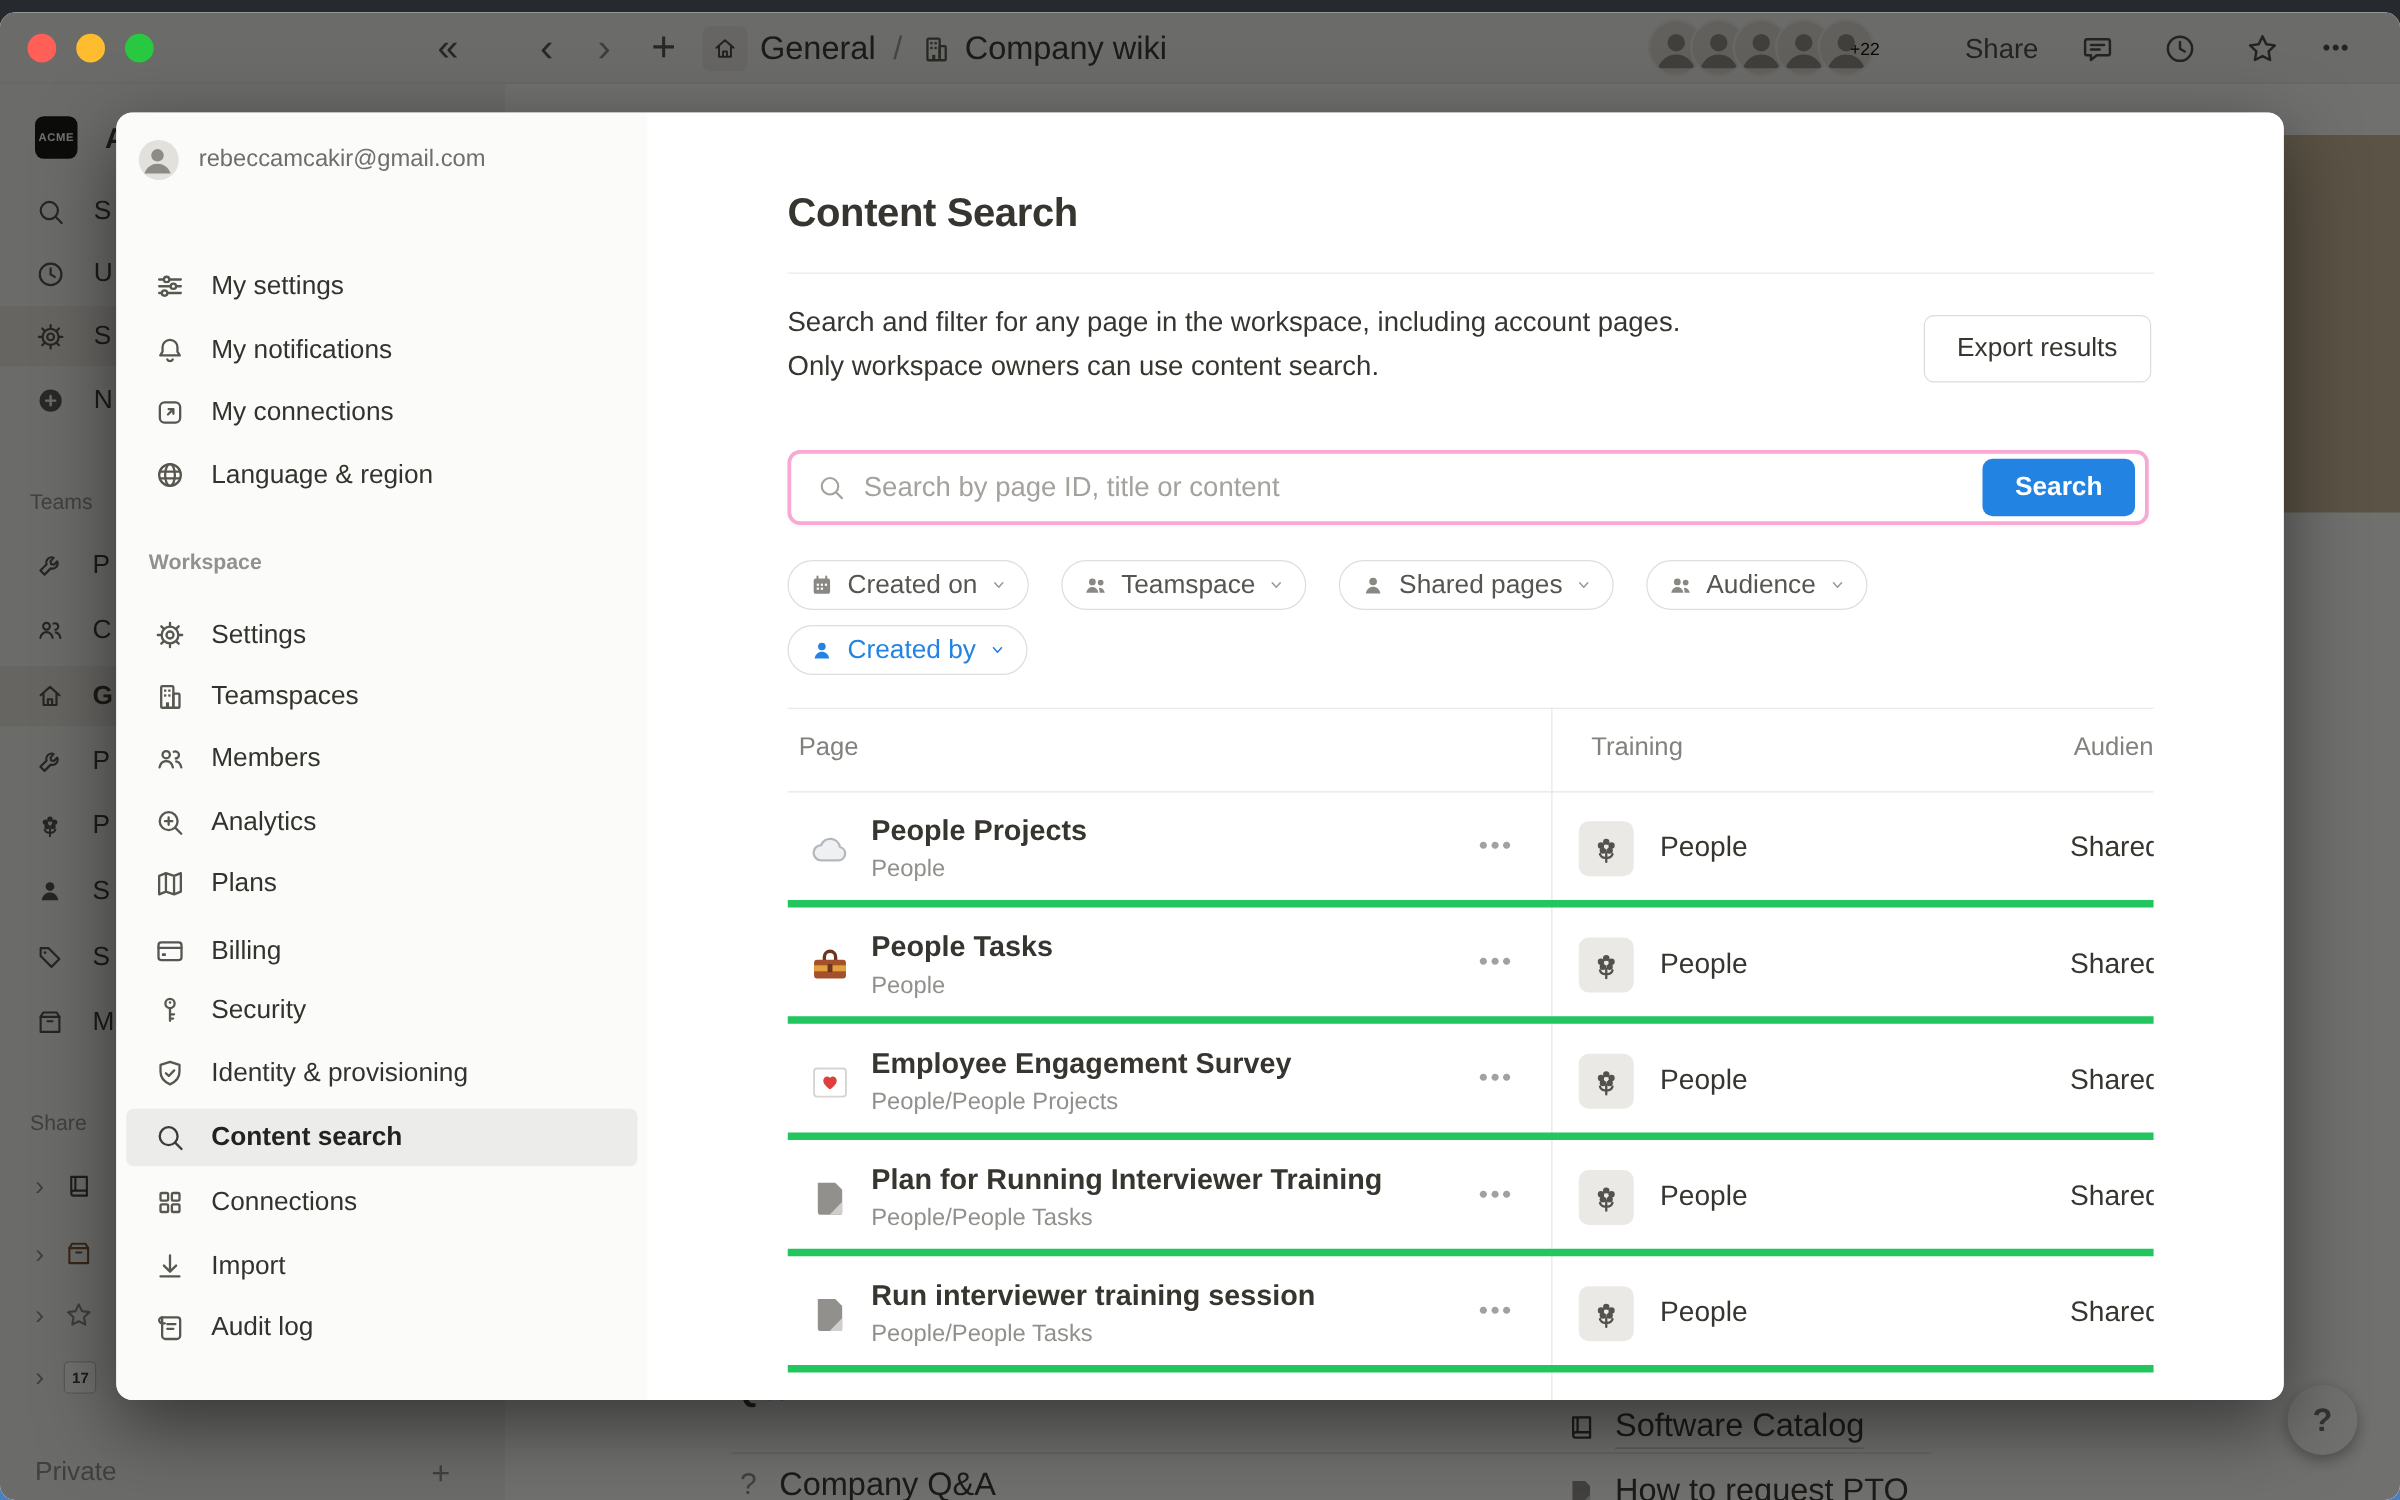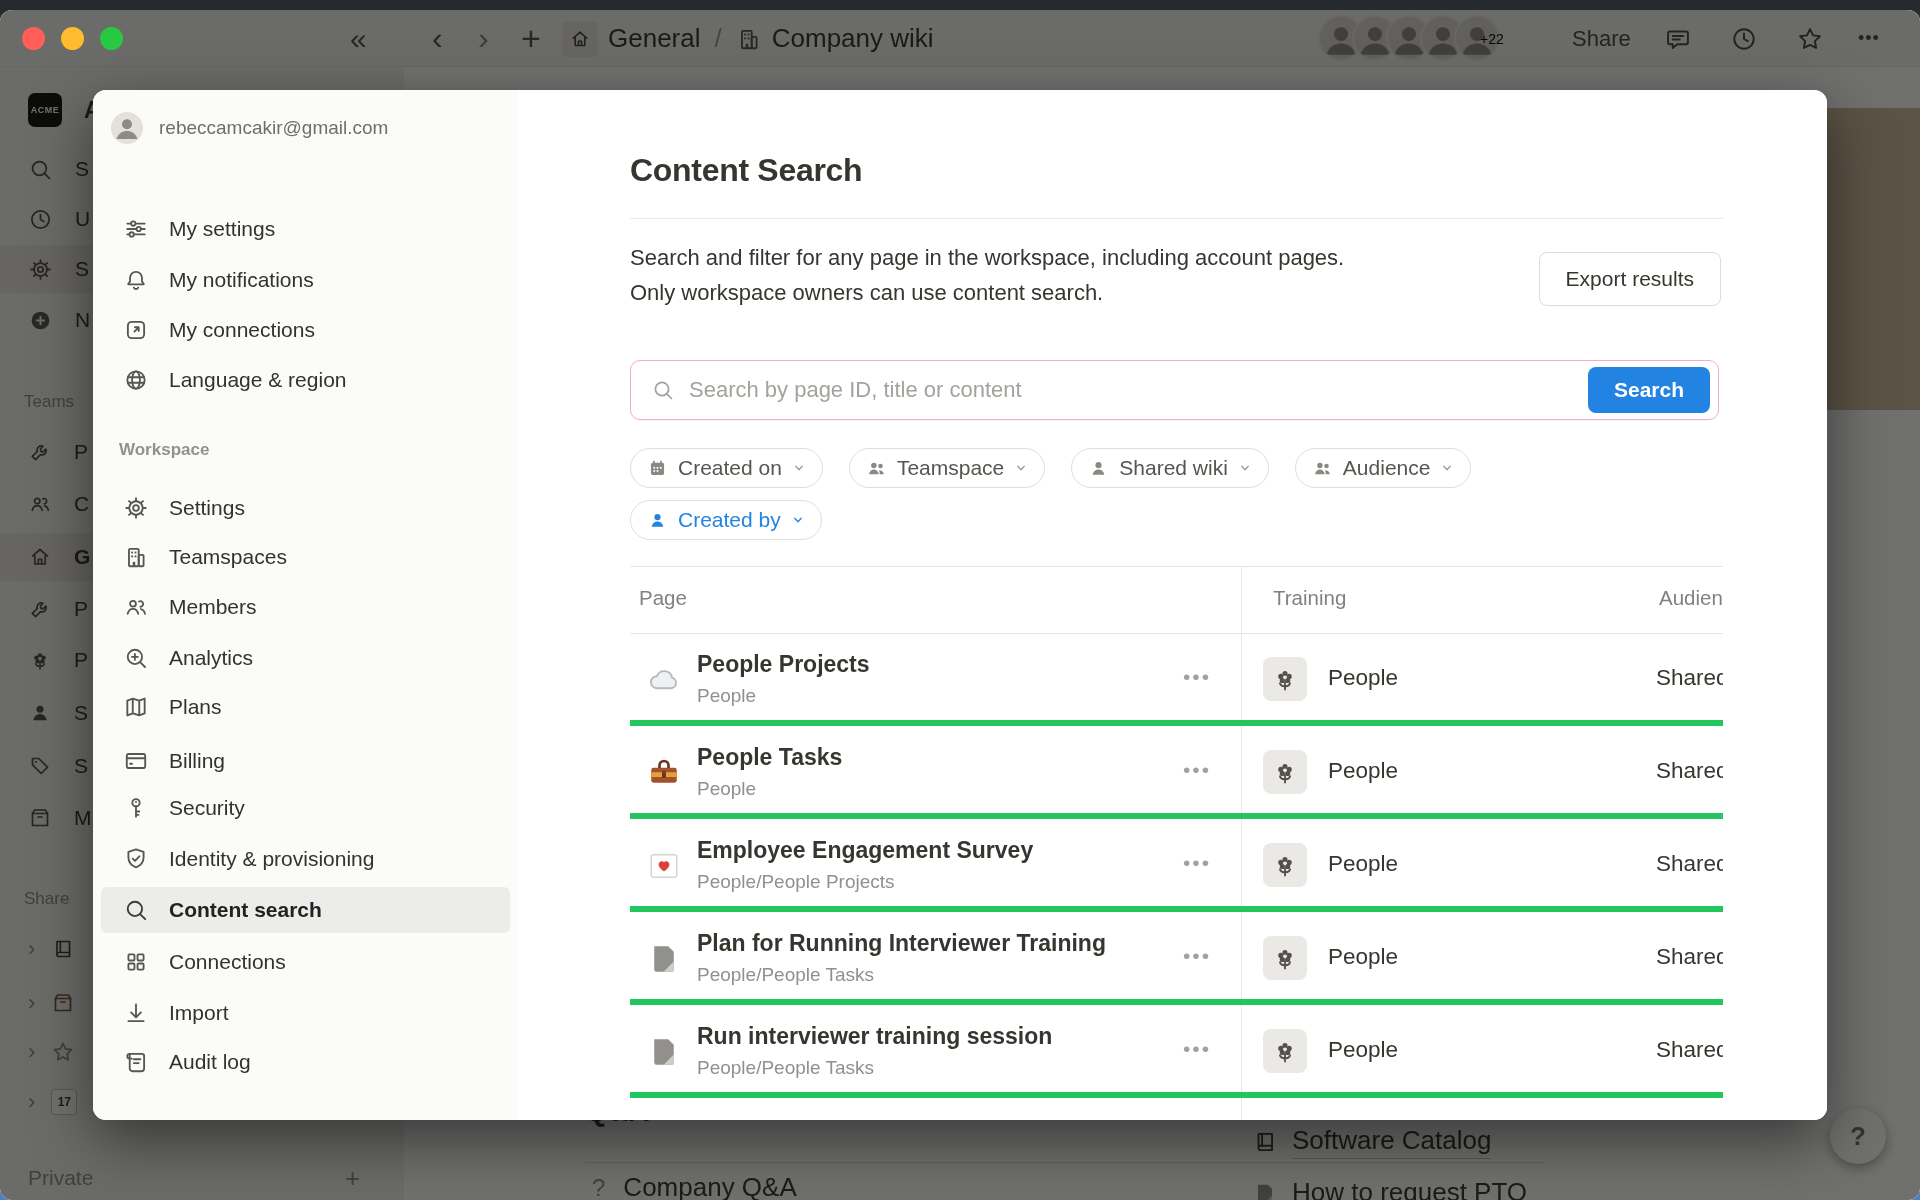--- a/index.html
+++ b/index.html
@@ -57,42 +57,42 @@
   
   .dim { position:absolute; inset:0; background:rgba(8,8,7,.58); }
 
   
   .lights { position:absolute; left:22px; top:27px; display:flex; gap:16px; z-index:30; }
   .light { width:23px; height:23px; border-radius:50%; }
 
   
   .modal { position:absolute; left:93px; top:90px; width:1734px; height:1030px; z-index:20;
     border-radius:13px; background:#fff; box-shadow:0 20px 60px rgba(0,0,0,.5); display:flex; overflow:hidden; }
-  .m-side { width:425px; background:#fbfbfa; position:relative; flex:none;text-align:center; }
+  .m-side { width:425px; background:#fbfbfa; position:relative; flex:none; }
   .m-main { flex:1; position:relative; background:#fff; }
 
   .acct-row { position:absolute; left:18px; top:22px; display:flex; align-items:center; gap:16px; }
   .acct-av { width:32px; height:32px; border-radius:50%; background:#e3e1dc; overflow:hidden; flex:none; }
   .acct-email { font-size:19px; color:#6f6e69; }
   .srow { position:absolute; left:8px; right:8px; height:46px; border-radius:6px;
     display:flex; align-items:center; padding-left:22px; gap:20px; color:#57564f; }
   .srow .lbl { font-size:21px; color:#33322d; font-weight:500; }
   .srow.sel { background:#ececea; }
   .srow.sel .lbl { font-weight:700; color:#222; }
   .ssec { position:absolute; left:26px; font-size:17px; font-weight:700; color:#91918e; }
 
   
   .c-title { position:absolute; left:112px; top:62px; font-size:32px; font-weight:700; letter-spacing:-.3px; }
   .c-hr { position:absolute; left:112px; width:1093px; height:1px; background:#ebeae8; }
   .c-desc { position:absolute; left:112px; top:150px; font-size:22px; line-height:35px; color:#37352f; width:760px; }
   .export-btn { position:absolute; right:106px; top:162px; height:54px; padding:0 26px;
     border:1px solid #dedcd9; border-radius:8px; background:#fff; font-size:21px; color:#37352f;
     display:flex; align-items:center; font-family:inherit; }
   .search-wrap { position:absolute; left:112px; top:270px; width:1089px; height:60px;
-    border:1px solid #f9a8d4; border-radius:10px; background:#fff; box-shadow:0 1px 2px rgba(0,0,0,.04);
+    border:3px solid #f9a8d4; border-radius:10px; background:#fff; box-shadow:0 1px 2px rgba(0,0,0,.04);
     display:flex; align-items:center; padding:0 8px 0 20px; gap:14px; }
   .search-wrap input { flex:1; border:none; outline:none; font-size:22px; color:#37352f; font-family:inherit; background:transparent; }
   .search-wrap input::placeholder { color:#a4a29d; }
   .search-btn { height:46px; padding:0 26px; border:none; border-radius:8px; background:var(--accent,#2383e2);
     color:#fff; font-size:21px; font-weight:600; font-family:inherit; }
   .chips { position:absolute; left:112px; top:358px; display:flex; gap:26px; }
   .chip { height:40px; border:1px solid #dfdedb; border-radius:20px; background:#fff;
     display:flex; align-items:center; gap:10px; padding:0 16px; font-size:21px; color:#565550; }
   .chip .cic { color:#8a8883; }
   .chip .cv { color:#9b9a96; }
@@ -633,21 +633,21 @@
           </svg>
         <span>Teamspace</span>
         <svg class="ic cv" width="14" height="14">
             <use href="#i-chev"></use>
           </svg>
       </div>
       <div class="chip">
         <svg class="ic cic" width="21" height="21">
             <use href="#i-user-f"></use>
           </svg>
-        <span>Shared wiki</span>
+        <span>Shared pages</span>
         <svg class="ic cv" width="14" height="14">
             <use href="#i-chev"></use>
           </svg>
       </div>
       <div class="chip">
         <svg class="ic cic" width="21" height="21">
             <use href="#i-users-f"></use>
           </svg>
         <span>Audience</span>
         <svg class="ic cv" width="14" height="14">

